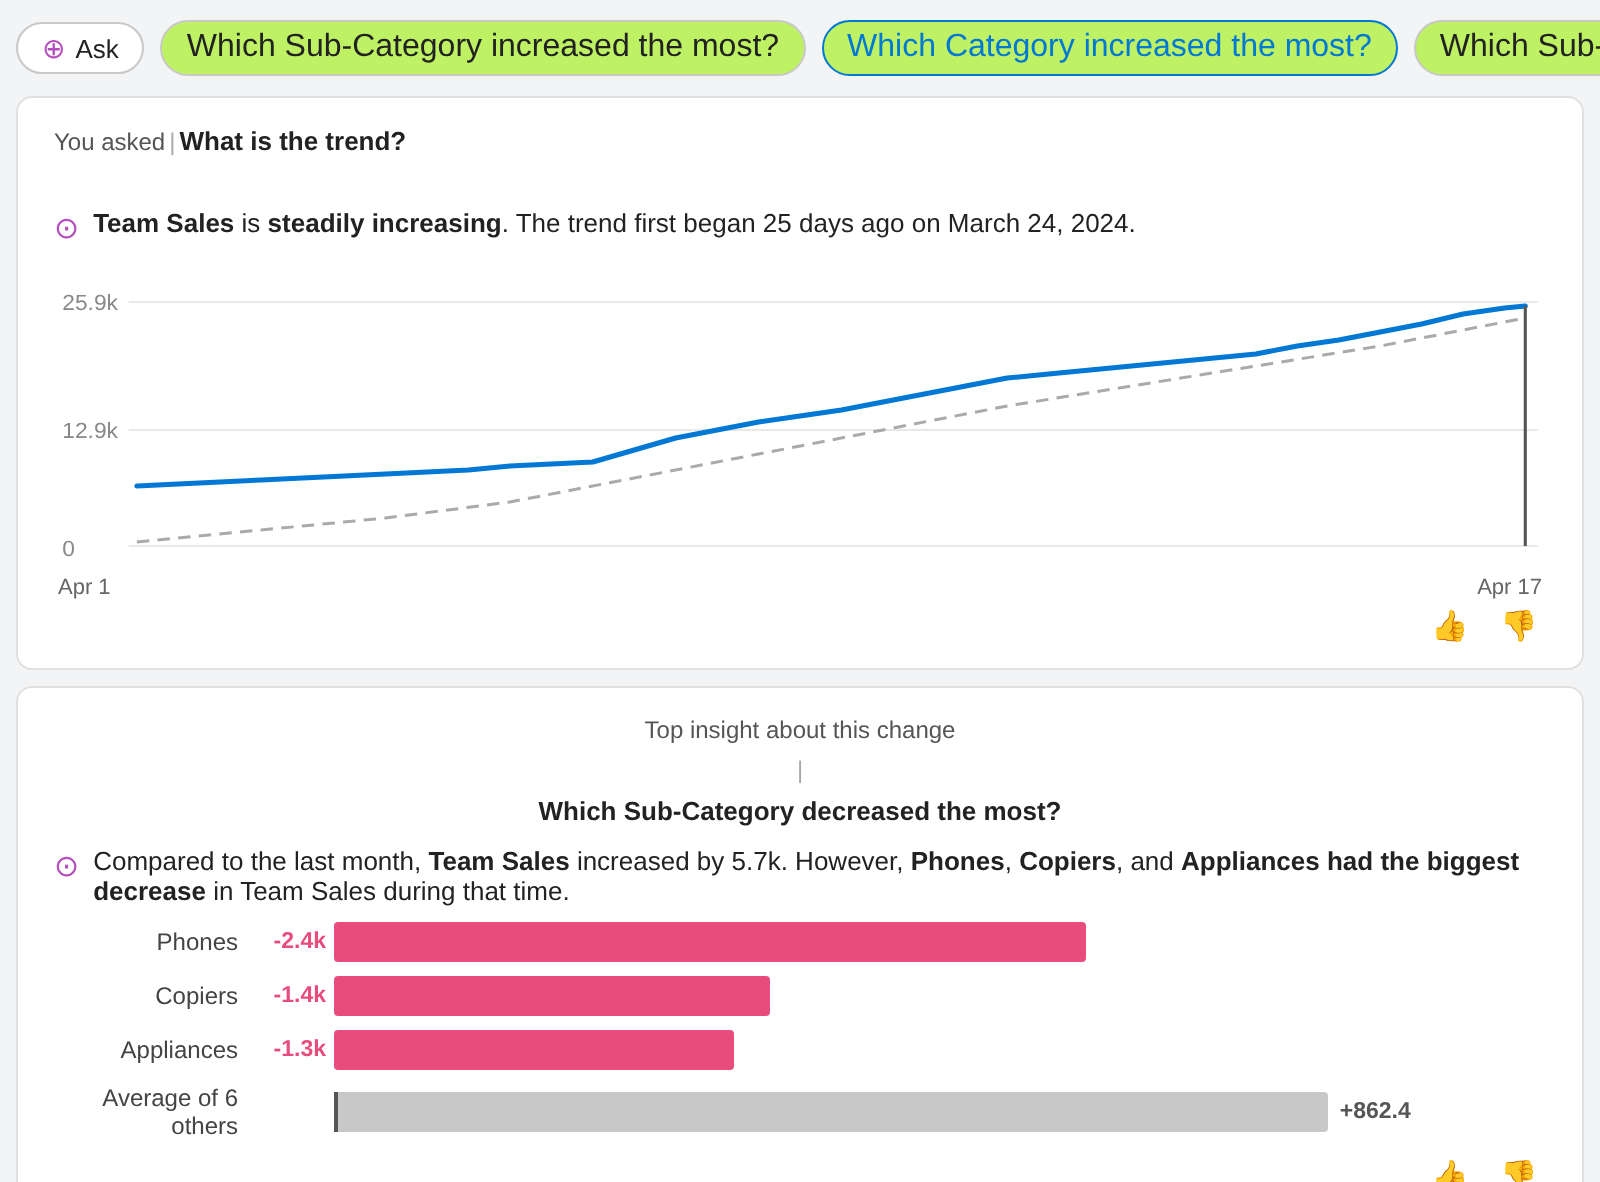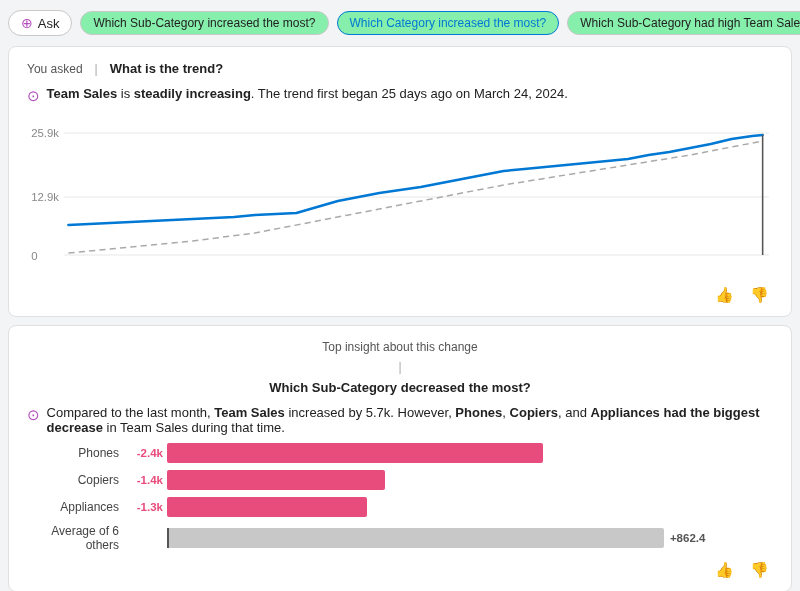--- a/index.html
+++ b/index.html
@@ -43,48 +43,48 @@
       cursor: pointer;
       white-space: nowrap;
     }
     .ask-btn .ask-icon {
       color: #b44fbd;
       font-size: 14px;
     }
     .suggestion-btn {
       display: flex;
       align-items: center;
-      background: #86efac;
+      background: #bef264;
       border: 1.5px solid #c8c8c8;
       border-radius: 16px;
       padding: 4px 12px;
-      font-size: 12px;
+      font-size: 16px;
       color: #222;
       cursor: pointer;
       white-space: nowrap;
     }
     .suggestion-btn.active {
       border-color: #0078d4;
       color: #0078d4;
       font-weight: 500;
     }
     
     .card {
       background: #fff;
       border-radius: 8px;
       border: 1px solid #e0e0e0;
       padding: 14px 18px 10px 18px;
     }
     .you-asked-bar {
       display: flex;
       align-items: center;
-      gap: 12px;
+      gap: 2px;
       font-size: 12px;
       color: #555;
-      margin-bottom: 10px;
+      margin-bottom: 26px;
     }
     .you-asked-bar .divider {
       color: #aaa;
     }
     .you-asked-bar .question {
       font-weight: 600;
       color: #222;
       font-size: 13px;
     }
     .insight-row {
@@ -249,20 +249,24 @@
         <line x1="36" y1="8" x2="716" y2="8" stroke="#e8e8e8" stroke-width="1"></line>
         <line x1="36" y1="72" x2="716" y2="72" stroke="#e8e8e8" stroke-width="1"></line>
         <line x1="36" y1="130" x2="716" y2="130" stroke="#e8e8e8" stroke-width="1"></line>
 
         <polyline points="40,128 100,122 160,116 220,108 280,96 340,84 400,72 460,60 520,50 580,40 640,30 680,22 710,16" fill="none" stroke="#aaa" stroke-width="1.5" stroke-dasharray="6,4"></polyline>
 
         <polyline points="40,100 60,99 80,98 100,97 120,96 140,95 160,94 180,93 200,92 220,90 240,89 260,88 280,82 300,76 320,72 340,68 360,65 380,62 400,58 420,54 440,50 460,46 480,44 500,42 520,40 540,38 560,36 580,34 600,30 620,27 640,23 660,19 680,14 700,11 710,10" fill="none" stroke="#0078d4" stroke-width="2.5" stroke-linejoin="round" stroke-linecap="round"></polyline>
 
         <line x1="710" y1="10" x2="710" y2="130" stroke="#555" stroke-width="1.5"></line>
       </svg>
+      <div class="chart-labels">
+        <span>Apr 1</span>
+        <span>Apr 17</span>
+      </div>
     </div>
     <div class="thumbs-row">
       <button class="thumb-btn">👍</button>
       <button class="thumb-btn">👎</button>
     </div>
   </div>
 
   <div class="card">
     <div class="insight-header">
       <span>Top insight about this change</span>

